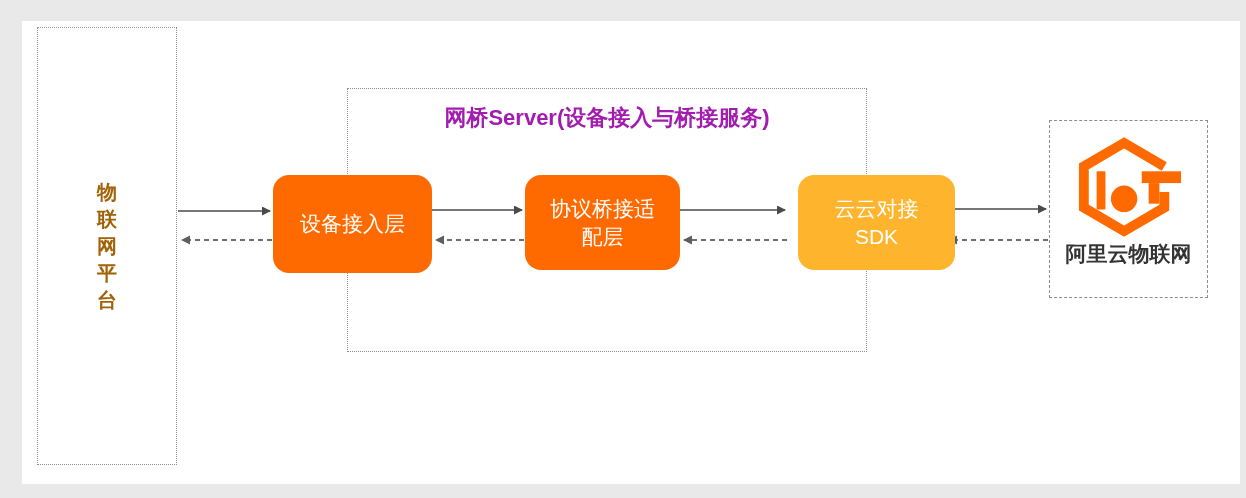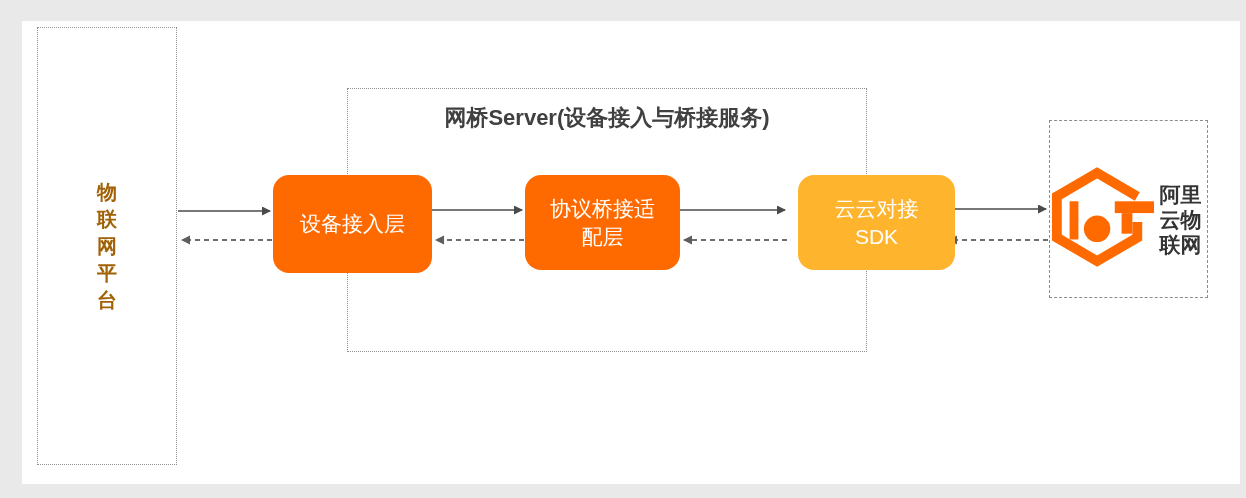--- a/index.html
+++ b/index.html
@@ -30,40 +30,40 @@
     font-size: 20px; font-weight: 600; color: #a16207;
     line-height: 27px; text-align: center;
     word-break: break-all; overflow-wrap: anywhere;
   }
   .bridge-box {
     left: 347px; top: 88px; width: 520px; height: 264px;
   }
   .bridge-title {
     position: absolute; left: 0; top: 14px; width: 100%;
     text-align: center;
-    font-size: 22px; font-weight: 600; color: #404040;
+    font-size: 22px; font-weight: 600; color: #a21caf;
   }
   .node {
     position: absolute;
     border-radius: 16px;
     color: #ffffff;
     display: flex; flex-direction: column;
     align-items: center; justify-content: center;
     font-size: 21px; line-height: 28px;
     z-index: 3;
     text-align: center;
   }
   .node-1 { left: 273px; top: 175px; width: 159px; height: 98px; background: #FF6A00; text-align: center; }
   .node-2 { left: 525px; top: 175px; width: 155px; height: 95px; background: #FF6A00; }
   .node-3 { left: 788px; top: 175px; width: 157px; height: 95px; background: #FFB42E; margin-left: 10px; }
   .right-box {
     position: absolute;
     left: 1049px; top: 120px; width: 159px; height: 178px;
     border: 1px dashed #8c8c8c;
-    display: flex; flex-direction: row; align-items: center;
+    display: flex; flex-direction: column; align-items: center;
     padding-top: 16px;
     z-index: 1;
   }
   .right-logo { width: 104px; height: 100px; flex: 0 0 auto; }
   .right-label {
     margin-top: 4px;
     font-size: 21px; font-weight: 700; color: #333;
     line-height: 25px; text-align: center;
   }
   .arrows { position: absolute; left: 0; top: 0; width: 1246px; height: 498px; z-index: 2; pointer-events: none; }

